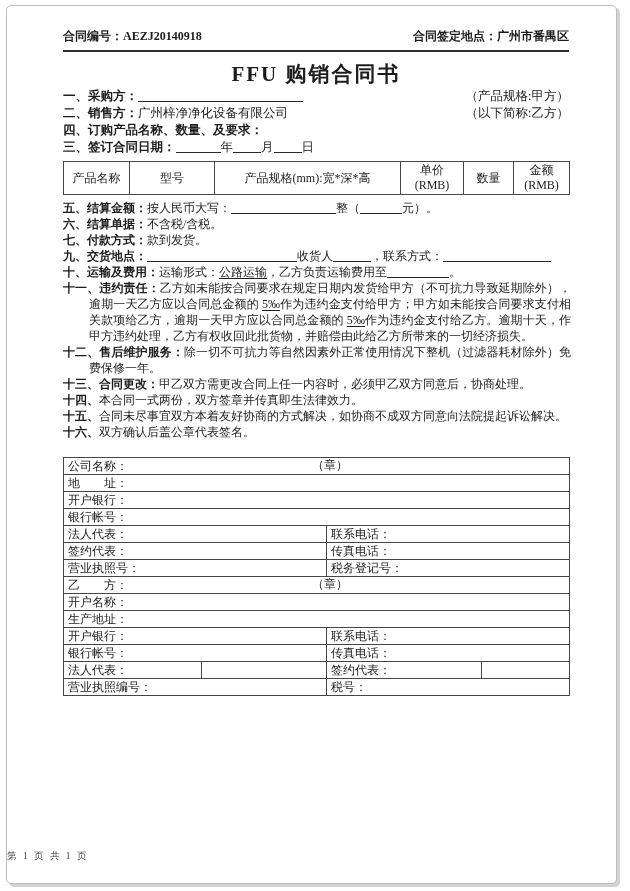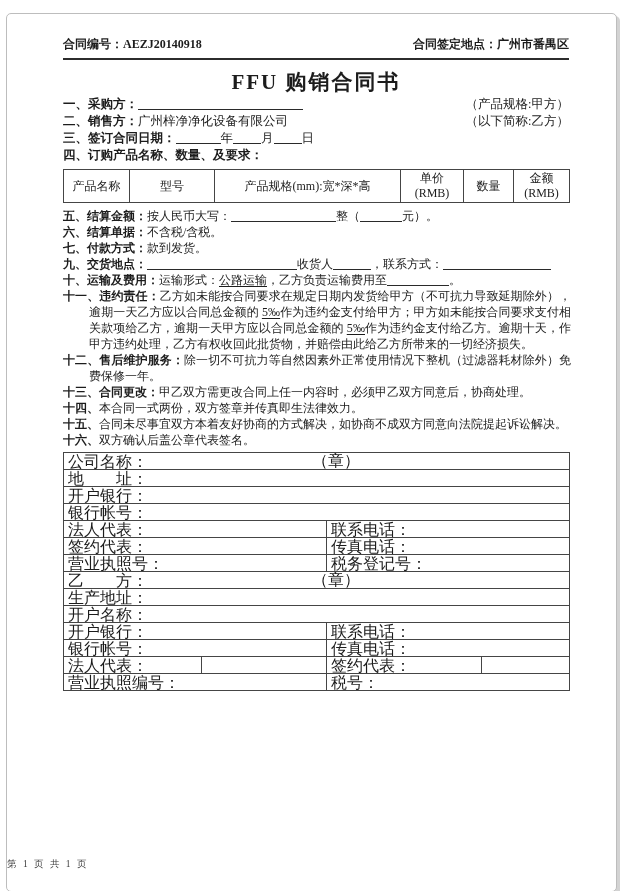--- a/index.html
+++ b/index.html
@@ -1,21 +1,21 @@
 <!DOCTYPE html>
 <html><head>
 <meta charset="utf-8">
 <style>
   html,body{margin:0;padding:0;}
   body{
     width:630px;height:891px;background:#ffffff;position:relative;overflow:hidden;
     font-family:"Liberation Serif","DejaVu Serif",serif;color:#1c1c1c;
   }
   .page{
-    position:absolute;left:6px;top:13px;width:609px;height:877px;background:#fff;
+    position:absolute;left:6px;top:5px;width:609px;height:877px;background:#fff;
     border:1px solid #bdbdbd;border-radius:5px;
     box-shadow:3px 3px 0 rgba(175,175,175,.55);
   }
   .content{position:absolute;left:56px;top:0;width:506px;}
   .header-row{
     margin-top:22px;display:flex;justify-content:space-between;
     font-weight:bold;font-size:12px;border-bottom:2px solid #2c2c2c;padding-bottom:5px;
   }
   .title{text-align:center;font-size:21px;font-weight:bold;margin-top:8px;letter-spacing:2px;}
   .intro{font-size:12.5px;}
@@ -29,21 +29,21 @@
   .ptable{margin-top:5px;width:506px;font-size:12px;padding-left:16px;}
   .ptable td{border:1px solid #454545;text-align:center;padding:1px 2px;line-height:15px;}
   .ptable .thead td{height:21px;}
   .ptable .spec div{line-height:16px;}
   .ptable .notes{text-align:left;padding:3px 5px;}
   .ptable .notes div{line-height:16px;}
   .clauses{margin-top:5px;font-size:12px;width:508px;}
   .cline{height:16px;line-height:16px;white-space:nowrap;}
   .clause{line-height:16px;text-align:justify;padding-left:26px;text-indent:-26px;}
   u{text-decoration:underline;text-underline-offset:2px;}
-  .ftable{margin-top:4px;width:506px;font-size:16px;}
+  .ftable{margin-top:17px;width:506px;font-size:12px;}
   .ftable td{
     border:1px solid #454545;height:16px;padding:0 4px;line-height:15px;
     white-space:nowrap;overflow:hidden;position:relative;
   }
   .seal{position:absolute;left:248px;top:0;}
   .footer{
     position:absolute;bottom:20px;left:0;width:100%;text-align:left;
     font-size:9.5px;letter-spacing:2px;color:#3d3d3d;
   }
 </style>
@@ -63,24 +63,24 @@
     <div class="intro">
       <div class="line">
         <span class="label">一、采购方：</span><span class="blank w165"></span>
         <span class="right-note">（产品规格:甲方）</span>
       </div>
       <div class="line">
         <span class="label">二、销售方：</span><span>广州梓净净化设备有限公司</span>
         <span class="right-note">（以下简称:乙方）</span>
       </div>
       <div class="line">
-        <span class="label">三、签订合同日期：</span><span class="blank w45"></span><span>年</span><span class="blank w28"></span><span>月</span><span class="blank w28"></span><span>日</span>
+        <span class="label">四、订购产品名称、数量、及要求：</span>
       </div>
       <div class="line">
-        <span class="label">四、订购产品名称、数量、及要求：</span>
+        <span class="label">三、签订合同日期：</span><span class="blank w45"></span><span>年</span><span class="blank w28"></span><span>月</span><span class="blank w28"></span><span>日</span>
       </div>
     </div>
 
     <table class="ptable">
       <colgroup>
           <col style="width:66px">
           <col style="width:85px">
           <col style="width:186px">
           <col style="width:63px">
           <col style="width:50px">
@@ -141,24 +141,24 @@
             <td colspan="2">传真电话：</td>
           </tr>
       <tr>
             <td colspan="2">营业执照号：</td>
             <td colspan="2">税务登记号：</td>
           </tr>
       <tr>
             <td colspan="4"><span>乙　　方：</span><span class="seal">（章）</span></td>
           </tr>
       <tr>
-            <td colspan="4">生产地址：</td>
+            <td colspan="4">开户名称：</td>
           </tr>
       <tr>
-            <td colspan="4">开户名称：</td>
+            <td colspan="4">生产地址：</td>
           </tr>
       <tr>
             <td colspan="2">开户银行：</td>
             <td colspan="2">联系电话：</td>
           </tr>
       <tr>
             <td colspan="2">银行帐号：</td>
             <td colspan="2">传真电话：</td>
           </tr>
       <tr>

